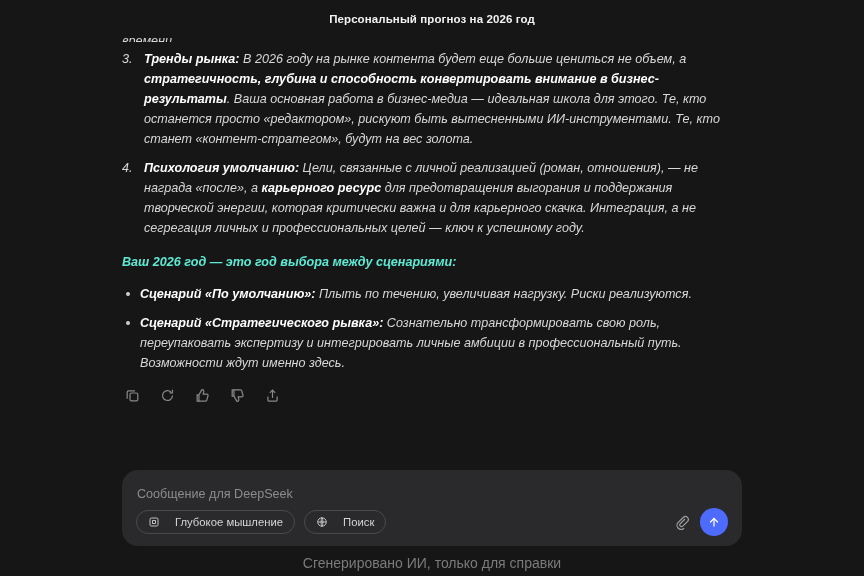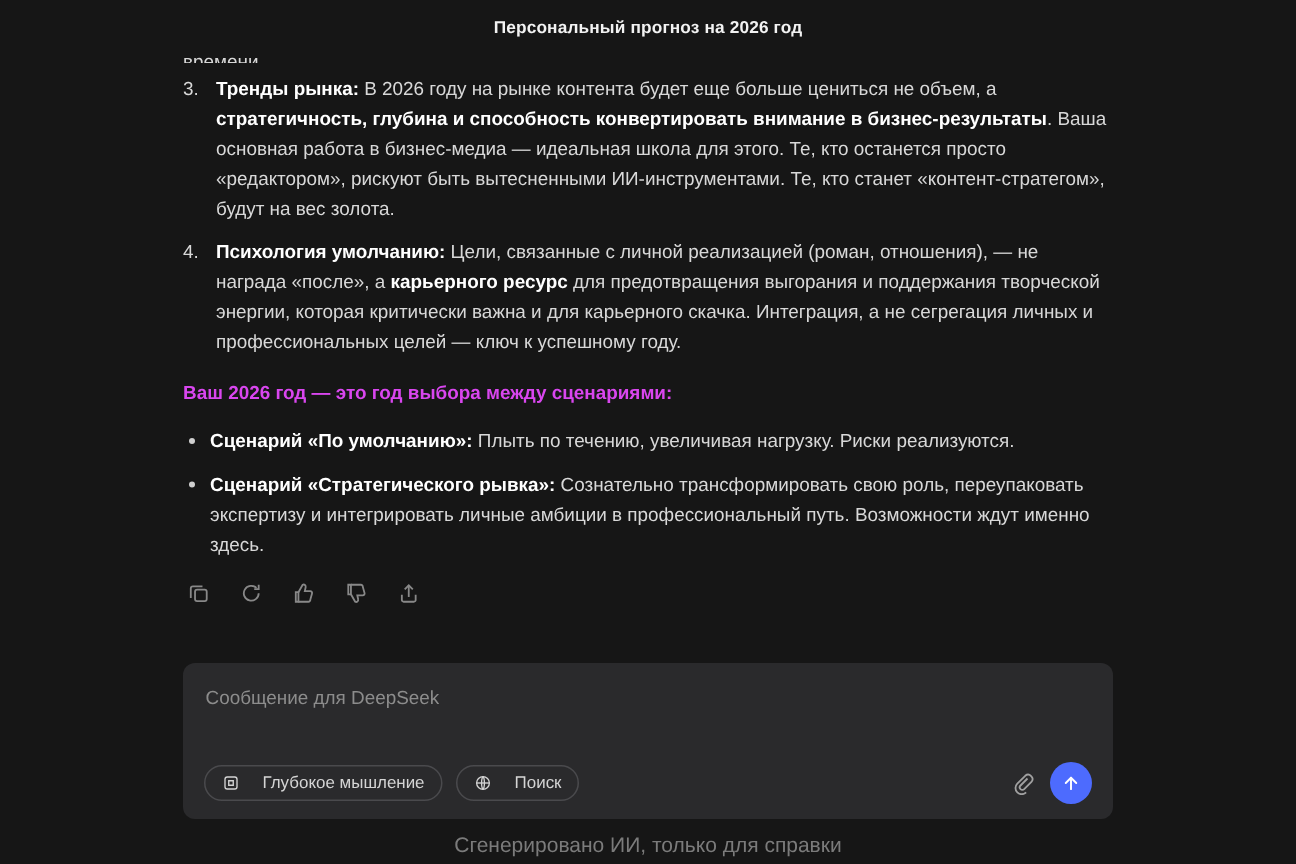--- a/index.html
+++ b/index.html
@@ -40,20 +40,21 @@
   .content-wrap {
     width: 620px;
     flex: 1 1 auto;
     position: relative;
     overflow: hidden;
   }
   .msg {
     font-size: 12.6px;
     line-height: 1.58;
     color: #d8d8d8;
+    font-style: italic;
   }
   .cut-line {
     color: #d8d8d8;
     font-size: 12.6px;
     height: 10px;
     overflow: hidden;
     margin-bottom: 2px;
     position: relative;
     top: -6px;
   }
@@ -93,21 +94,21 @@
     border-radius: 50%;
     background: #cfcfcf;
   }
   b, .b {
     color: #ffffff;
     font-weight: bold;
   }
   .para-strong {
     margin: 14px 0 12px 0;
     font-size: 12.6px;
-    color: #d946ef;
+    color: #5eead4;
     font-weight: bold;
   }
   .actions {
     display: flex;
     gap: 18px;
     align-items: center;
     margin-top: 14px;
     padding-left: 2px;
   }
   .act-icon {
@@ -123,23 +124,23 @@
     cursor: pointer;
     line-height: 0;
   }
   .composer-outer {
     width: 620px;
     flex: 0 0 auto;
     padding-bottom: 4px;
   }
   .composer {
     background: #2a2a2c;
-    border-radius: 8px;
+    border-radius: 16px;
     padding: 14px 14px 10px 14px;
-    height: 104px;
+    height: 76px;
     box-sizing: border-box;
     position: relative;
   }
   .composer-input {
     background: transparent;
     border: none;
     outline: none;
     color: #8c8c8c;
     font-size: 12.6px;
     font-family: "Liberation Sans", sans-serif;

